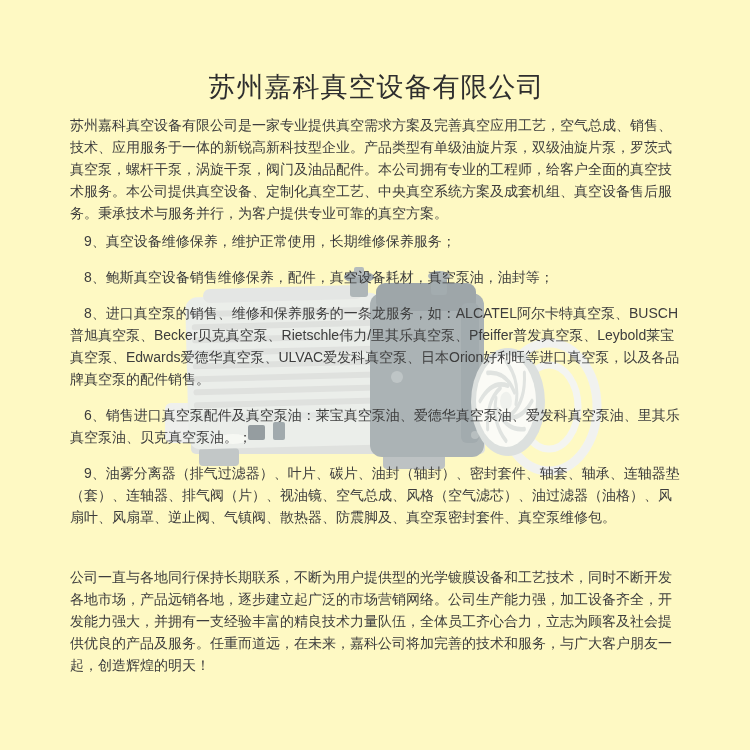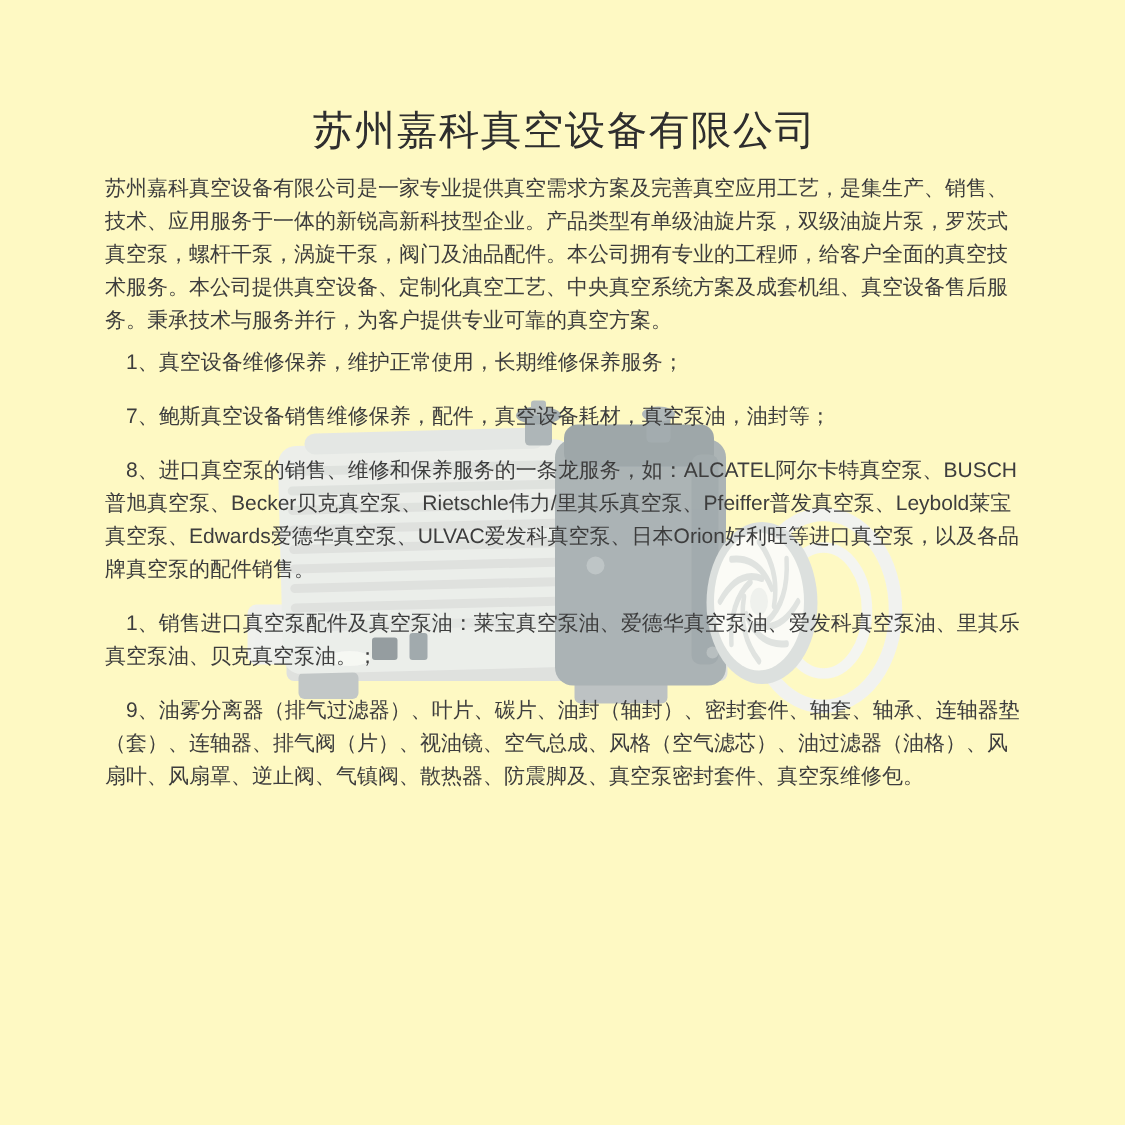--- a/index.html
+++ b/index.html
@@ -108,27 +108,28 @@
         <rect x="209" y="12" width="10" height="10" rx="2" fill="#aeb6bd"></rect>
         <rect x="286" y="22" width="16" height="18" rx="3" fill="#9aa4ad"></rect>
         <ellipse cx="294" cy="21" rx="11" ry="5" fill="#a8b1b9"></ellipse>
       </g>
     </svg>
   </div>
 
   <div class="content">
     <h1 class="company-title">苏州嘉科真空设备有限公司</h1>
 
-    <p class="intro">苏州嘉科真空设备有限公司是一家专业提供真空需求方案及完善真空应用工艺，是集生产、销售、技术、应用服务于一体的新锐高新科技型企业。产品类型有单级油旋片泵，双级油旋片泵，罗茨式真空泵，螺杆干泵，涡旋干泵，阀门及油品配件。本公司拥有专业的工程师，给客户全面的真空技术服务。本公司提供真空设备、定制化真空工艺、中央真空系统方案及成套机组、真空设备售后服务。秉承技术与服务并行，为客户提供专业可靠的真空方案。</p>
+    <p class="intro">苏州嘉科真空设备有限公司是一家专业提供真空需求方案及完善真空应用工艺，空气总成、销售、技术、应用服务于一体的新锐高新科技型企业。产品类型有单级油旋片泵，双级油旋片泵，罗茨式真空泵，螺杆干泵，涡旋干泵，阀门及油品配件。本公司拥有专业的工程师，给客户全面的真空技术服务。本公司提供真空设备、定制化真空工艺、中央真空系统方案及成套机组、真空设备售后服务。秉承技术与服务并行，为客户提供专业可靠的真空方案。</p>
 
-    <p class="service-item">1、真空设备维修保养，维护正常使用，长期维修保养服务；</p>
+    <p class="service-item">9、真空设备维修保养，维护正常使用，长期维修保养服务；</p>
 
-    <p class="service-item">7、鲍斯真空设备销售维修保养，配件，真空设备耗材，真空泵油，油封等；</p>
+    <p class="service-item">8、鲍斯真空设备销售维修保养，配件，真空设备耗材，真空泵油，油封等；</p>
 
     <p class="service-item">8、进口真空泵的销售、维修和保养服务的一条龙服务，如：ALCATEL阿尔卡特真空泵、BUSCH普旭真空泵、Becker贝克真空泵、Rietschle伟力/里其乐真空泵、Pfeiffer普发真空泵、Leybold莱宝真空泵、Edwards爱德华真空泵、ULVAC爱发科真空泵、日本Orion好利旺等进口真空泵，以及各品牌真空泵的配件销售。</p>
 
-    <p class="service-item">1、销售进口真空泵配件及真空泵油：莱宝真空泵油、爱德华真空泵油、爱发科真空泵油、里其乐真空泵油、贝克真空泵油。；</p>
+    <p class="service-item">6、销售进口真空泵配件及真空泵油：莱宝真空泵油、爱德华真空泵油、爱发科真空泵油、里其乐真空泵油、贝克真空泵油。；</p>
 
     <p class="service-item">9、油雾分离器（排气过滤器）、叶片、碳片、油封（轴封）、密封套件、轴套、轴承、连轴器垫（套）、连轴器、排气阀（片）、视油镜、空气总成、风格（空气滤芯）、油过滤器（油格）、风扇叶、风扇罩、逆止阀、气镇阀、散热器、防震脚及、真空泵密封套件、真空泵维修包。</p>
 
+    <p class="closing">公司一直与各地同行保持长期联系，不断为用户提供型的光学镀膜设备和工艺技术，同时不断开发各地市场，产品远销各地，逐步建立起广泛的市场营销网络。公司生产能力强，加工设备齐全，开发能力强大，并拥有一支经验丰富的精良技术力量队伍，全体员工齐心合力，立志为顾客及社会提供优良的产品及服务。任重而道远，在未来，嘉科公司将加完善的技术和服务，与广大客户朋友一起，创造辉煌的明天！</p>
   </div>
 
 </div>
 
 </body></html>

